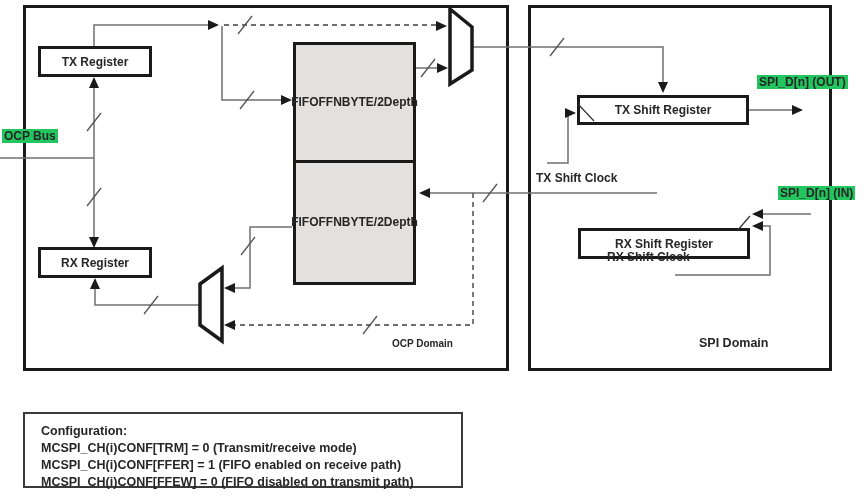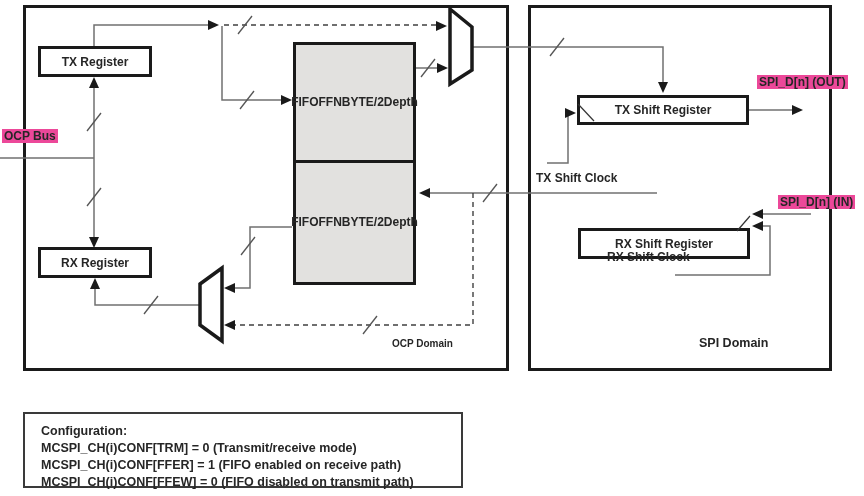--- a/index.html
+++ b/index.html
@@ -4,21 +4,21 @@
 <style>
   html,body{margin:0;padding:0;background:#fff;}
   #canvas{position:relative;width:864px;height:496px;background:#fff;overflow:hidden;
           font-family:"Liberation Sans",sans-serif;color:#262626;}
   .domain-box{position:absolute;border:3px solid #1a1a1a;background:transparent;z-index:1;}
   .node{position:absolute;border:3px solid #1a1a1a;background:#fff;z-index:2;
         display:flex;align-items:center;justify-content:center;
         font-weight:bold;font-size:12px;text-align:center;}
   .fifo{background:#e2e1df;line-height:15px;}
   .lbl{position:absolute;font-weight:bold;font-size:12px;white-space:nowrap;z-index:3;}
-  .lbl.onborder{background:#ec4899;padding:0 2px;}
+  .lbl.onborder{background:#22c55e;padding:0 2px;}
   #wires{position:absolute;left:0;top:0;z-index:4;pointer-events:none;}
   .cfg{position:absolute;border:2px solid #3a3a3a;background:#fff;z-index:2;
        font-weight:bold;font-size:12.5px;line-height:17px;padding:9px 8px 0 16px;}
   .cfg div{white-space:nowrap;}
 </style>
 </head>
 <body>
 
 <div id="canvas">
 
@@ -50,21 +50,21 @@
   </div>
 
   <div class="node" style="left:578px;top:204px;width:166px;height:25px;margin-top:24px;">
     <span>RX Shift Register</span>
   </div>
 
   <div class="lbl onborder" style="left:2px;top:129px;">OCP Bus</div>
   <div class="lbl" style="left:536px;top:171px;">TX Shift Clock</div>
   <div class="lbl" style="left:607px;top:250px;">RX Shift Clock</div>
   <div class="lbl onborder" style="left:757px;top:75px;">SPI_D[n] (OUT)</div>
-  <div class="lbl onborder" style="left:778px;top:186px;margin-top:9px;">SPI_D[n] (IN)</div>
+  <div class="lbl onborder" style="left:778px;top:186px;">SPI_D[n] (IN)</div>
   <div class="lbl" style="left:392px;top:338px;font-size:10px;">OCP Domain</div>
   <div class="lbl" style="left:699px;top:336px;font-size:12.5px;">SPI Domain</div>
 
   <div class="cfg" style="left:23px;top:412px;width:412px;height:63px;">
     <div>Configuration:</div>
     <div>MCSPI_CH(i)CONF[TRM] = 0 (Transmit/receive mode)</div>
     <div>MCSPI_CH(i)CONF[FFER] = 1 (FIFO enabled on receive path)</div>
     <div>MCSPI_CH(i)CONF[FFEW] = 0 (FIFO disabled on transmit path)</div>
   </div>
 

